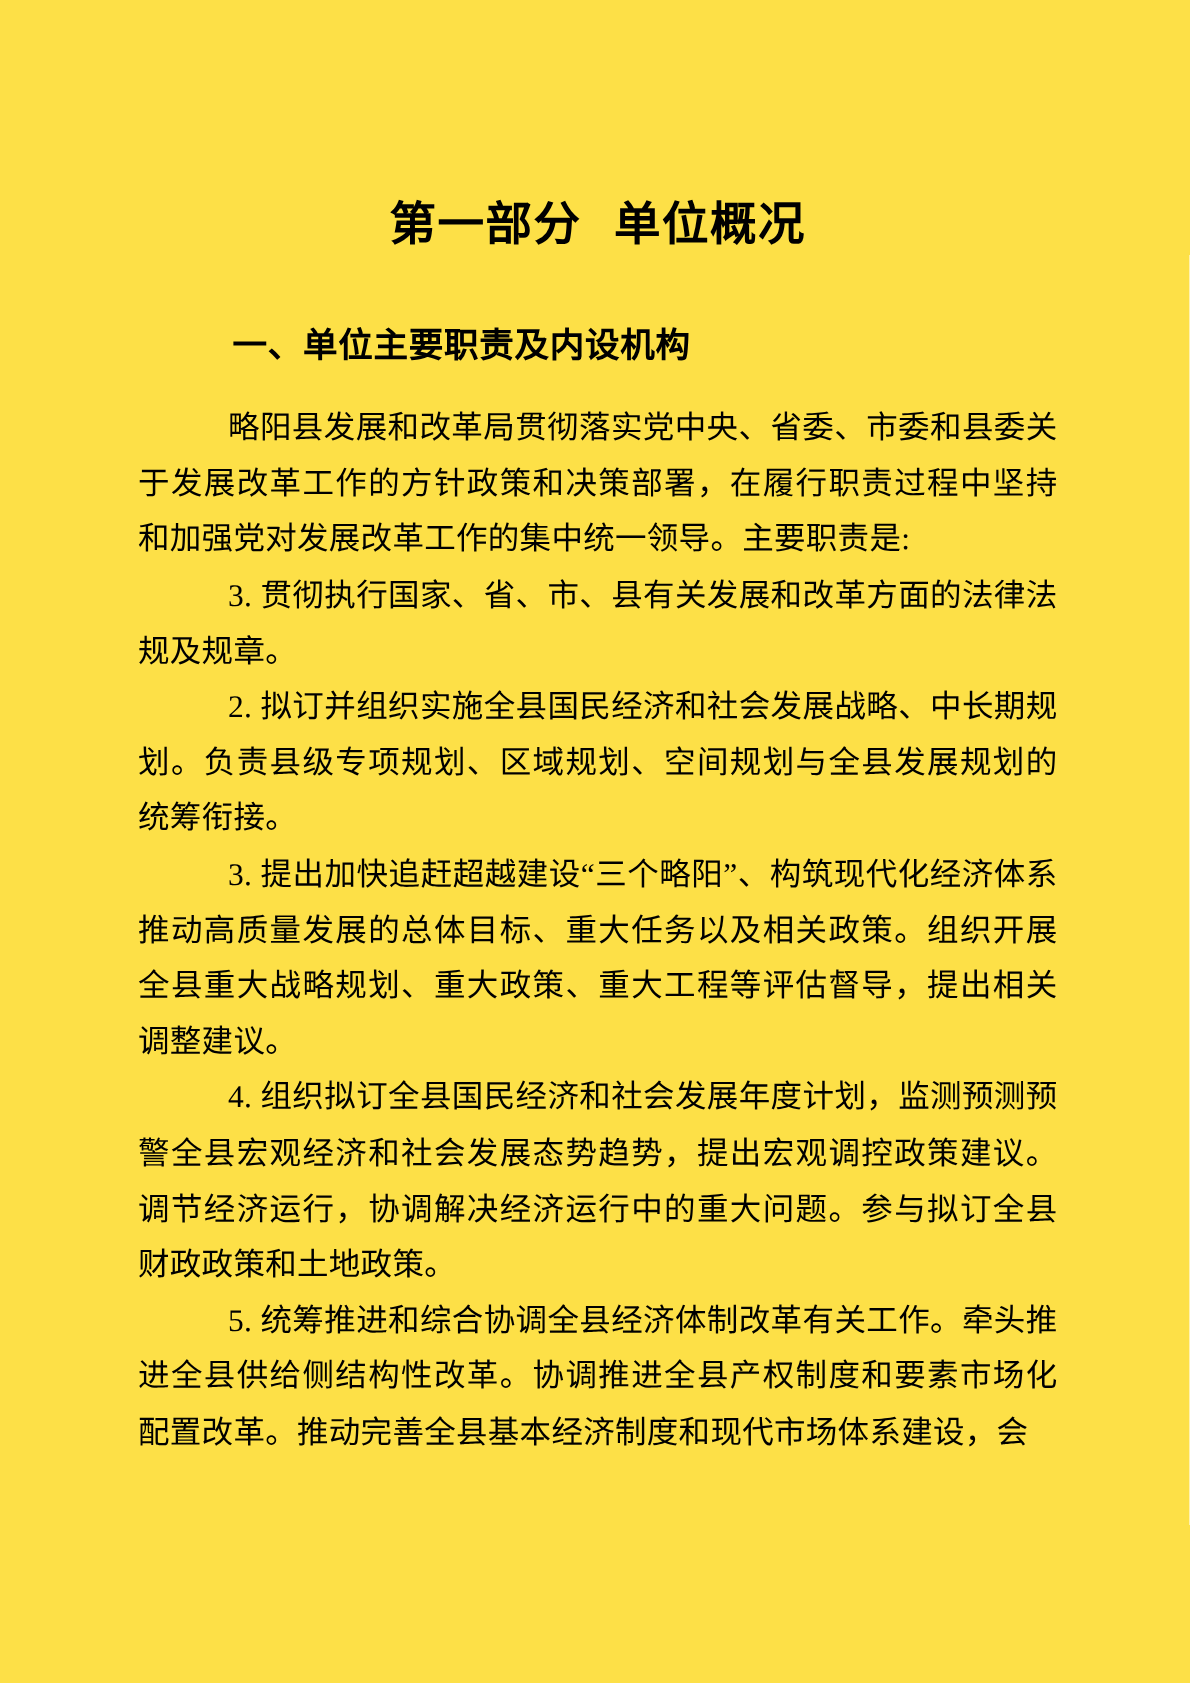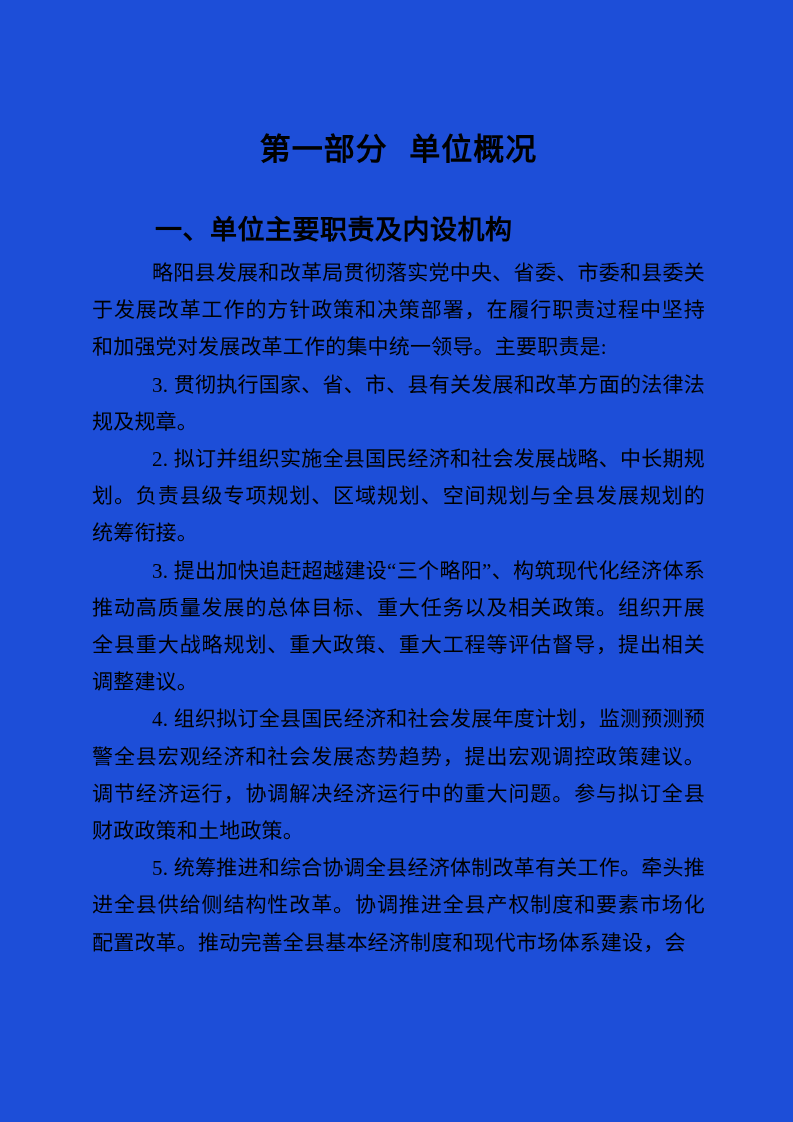--- a/index.html
+++ b/index.html
@@ -5,21 +5,21 @@
   * { box-sizing: border-box; }
   html, body {
     margin: 0;
     padding: 0;
     background: #ffffff;
   }
   .page {
     position: relative;
     width: 793px;
     height: 1122px;
-    background: #1d4ed8;
+    background: #fde047;
     color: #000000;
     overflow: hidden;
     margin: 0 auto;
     font-family: "Liberation Serif", "DejaVu Serif", serif;
   }
   .content {
     position: absolute;
     left: 92px;
     right: 88px;
     top: 0;
@@ -32,34 +32,34 @@
     font-size: 31px;
     line-height: 38px;
     letter-spacing: 1px;
     word-spacing: 12px;
     white-space: nowrap;
   }
   .section-heading {
     margin: 48px 0 0 63px;
     font-family: "Liberation Sans", "DejaVu Sans", sans-serif;
     font-weight: 700;
-    font-size: 27px;
+    font-size: 23px;
     line-height: 26px;
     letter-spacing: 0.5px;
   }
   .subsection-heading {
     margin: 12px 0 0 63px;
     font-family: "Liberation Serif", "DejaVu Serif", serif;
     font-weight: 400;
     font-size: 21px;
     line-height: 24px;
     letter-spacing: 1.5px;
   }
   .body-text {
-    margin-top: 12px;
+    margin-top: 24px;
   }
   .body-text p {
     margin: 0;
     font-family: "Liberation Serif", "DejaVu Serif", serif;
     font-size: 21px;
     line-height: 37.2px;
     letter-spacing: 0.2px;
     text-indent: 60px;
     text-align: justify;
     text-justify: inter-ideograph;

